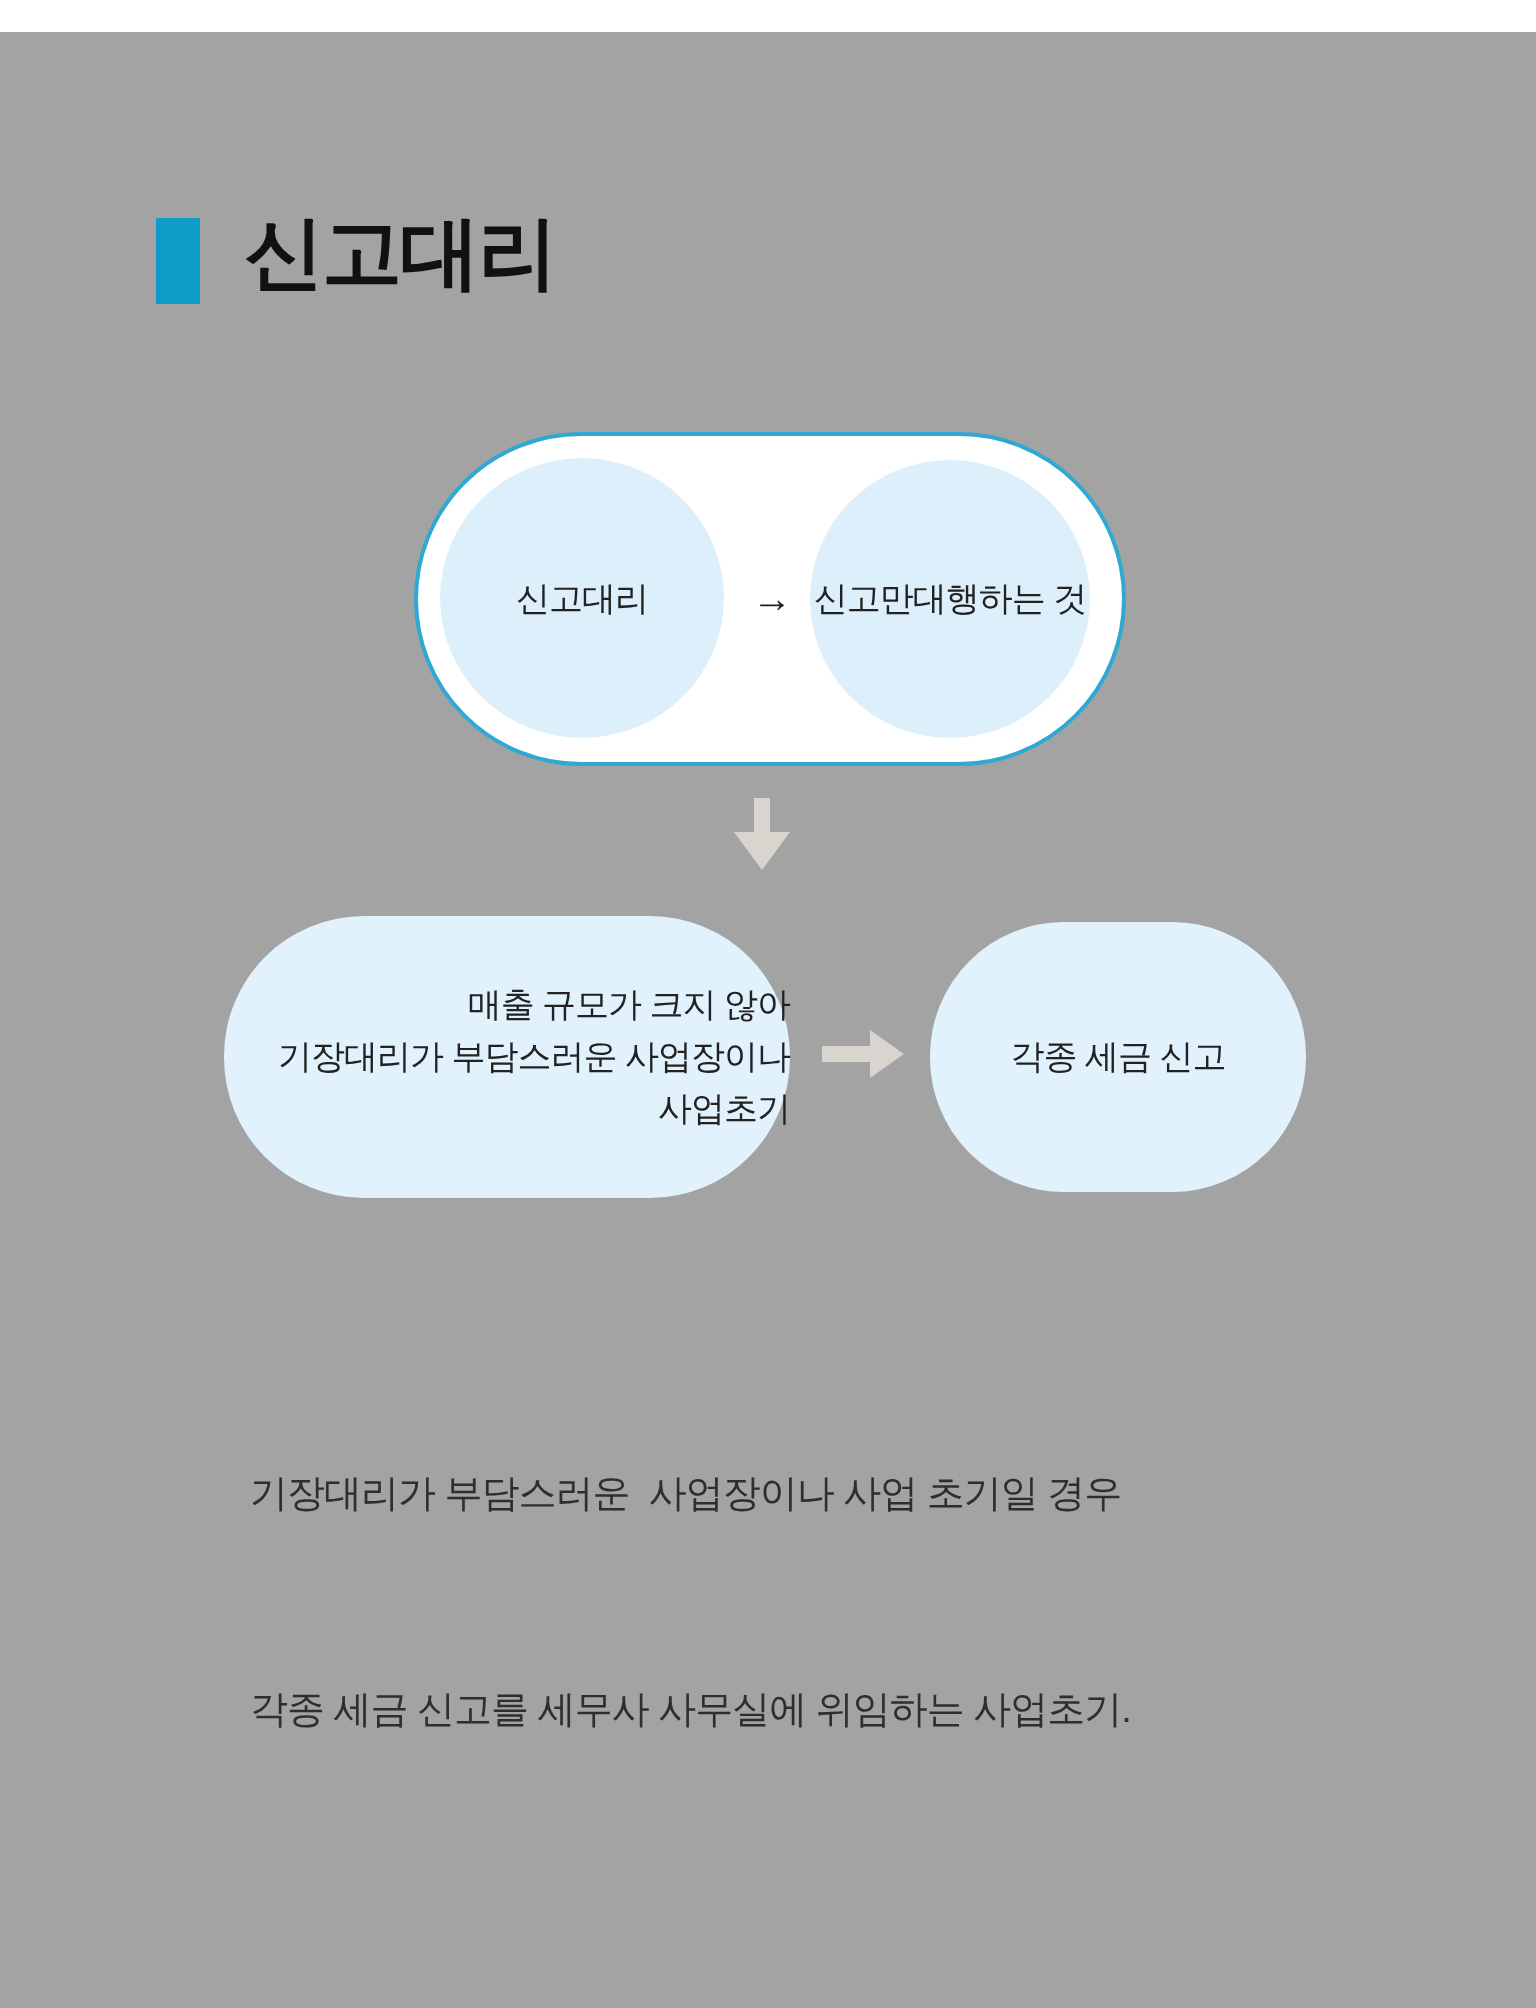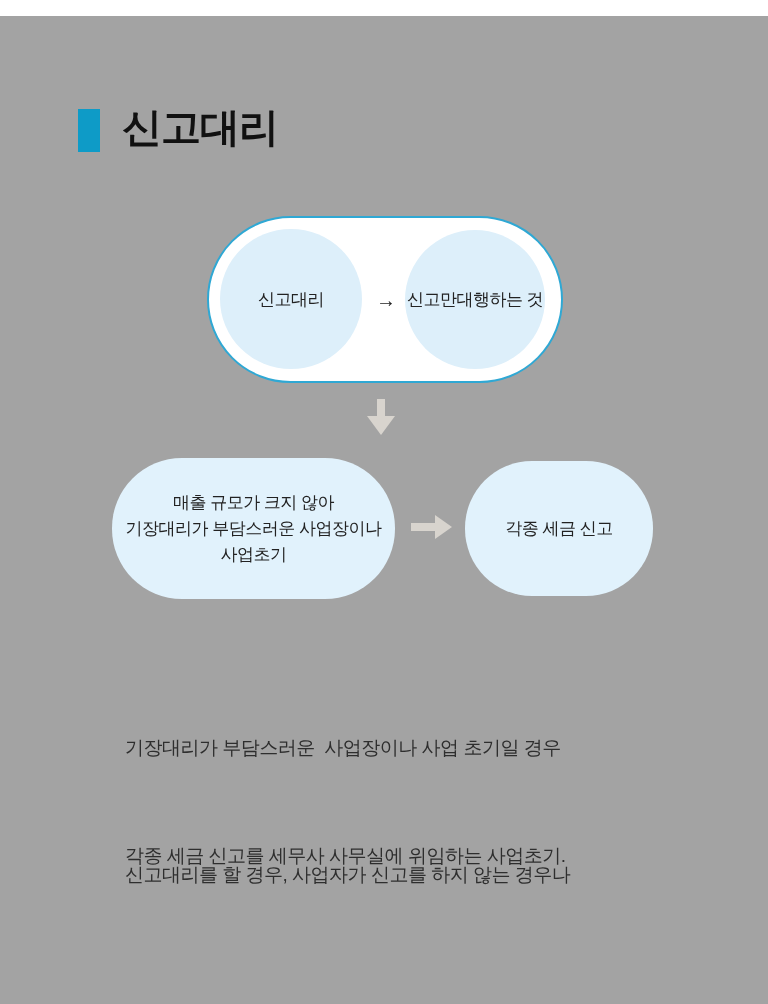--- a/index.html
+++ b/index.html
@@ -95,20 +95,21 @@
     text-align: center;
     color: #222222;
     font-size: 17px;
     line-height: 26px;
     letter-spacing: -0.5px;
   }
   .blob-left {
     left: 112px; top: 442px;
     width: 283px; height: 141px;
     border-radius: 70px;
+    align-items: flex-end;
   }
   .blob-right {
     left: 465px; top: 445px;
     width: 188px; height: 135px;
     border-radius: 67px;
   }
 
   
   .paragraph {
     position: absolute;
@@ -160,18 +161,17 @@
   <div class="blob blob-right">
     <span>각종 세금 신고</span>
   </div>
 
   <div class="paragraph paragraph-1">
     <div>기장대리가 부담스러운  사업장이나 사업 초기일 경우</div>
     <div>각종 세금 신고를 세무사 사무실에 위임하는 사업초기.</div>
   </div>
 
   <div class="paragraph paragraph-2">
-    <div>신고대리를 할 경우, 사업자가 신고를 하지 않는 경우나</div>
     
     
   </div>
 
 </div>
 
 </body></html>

